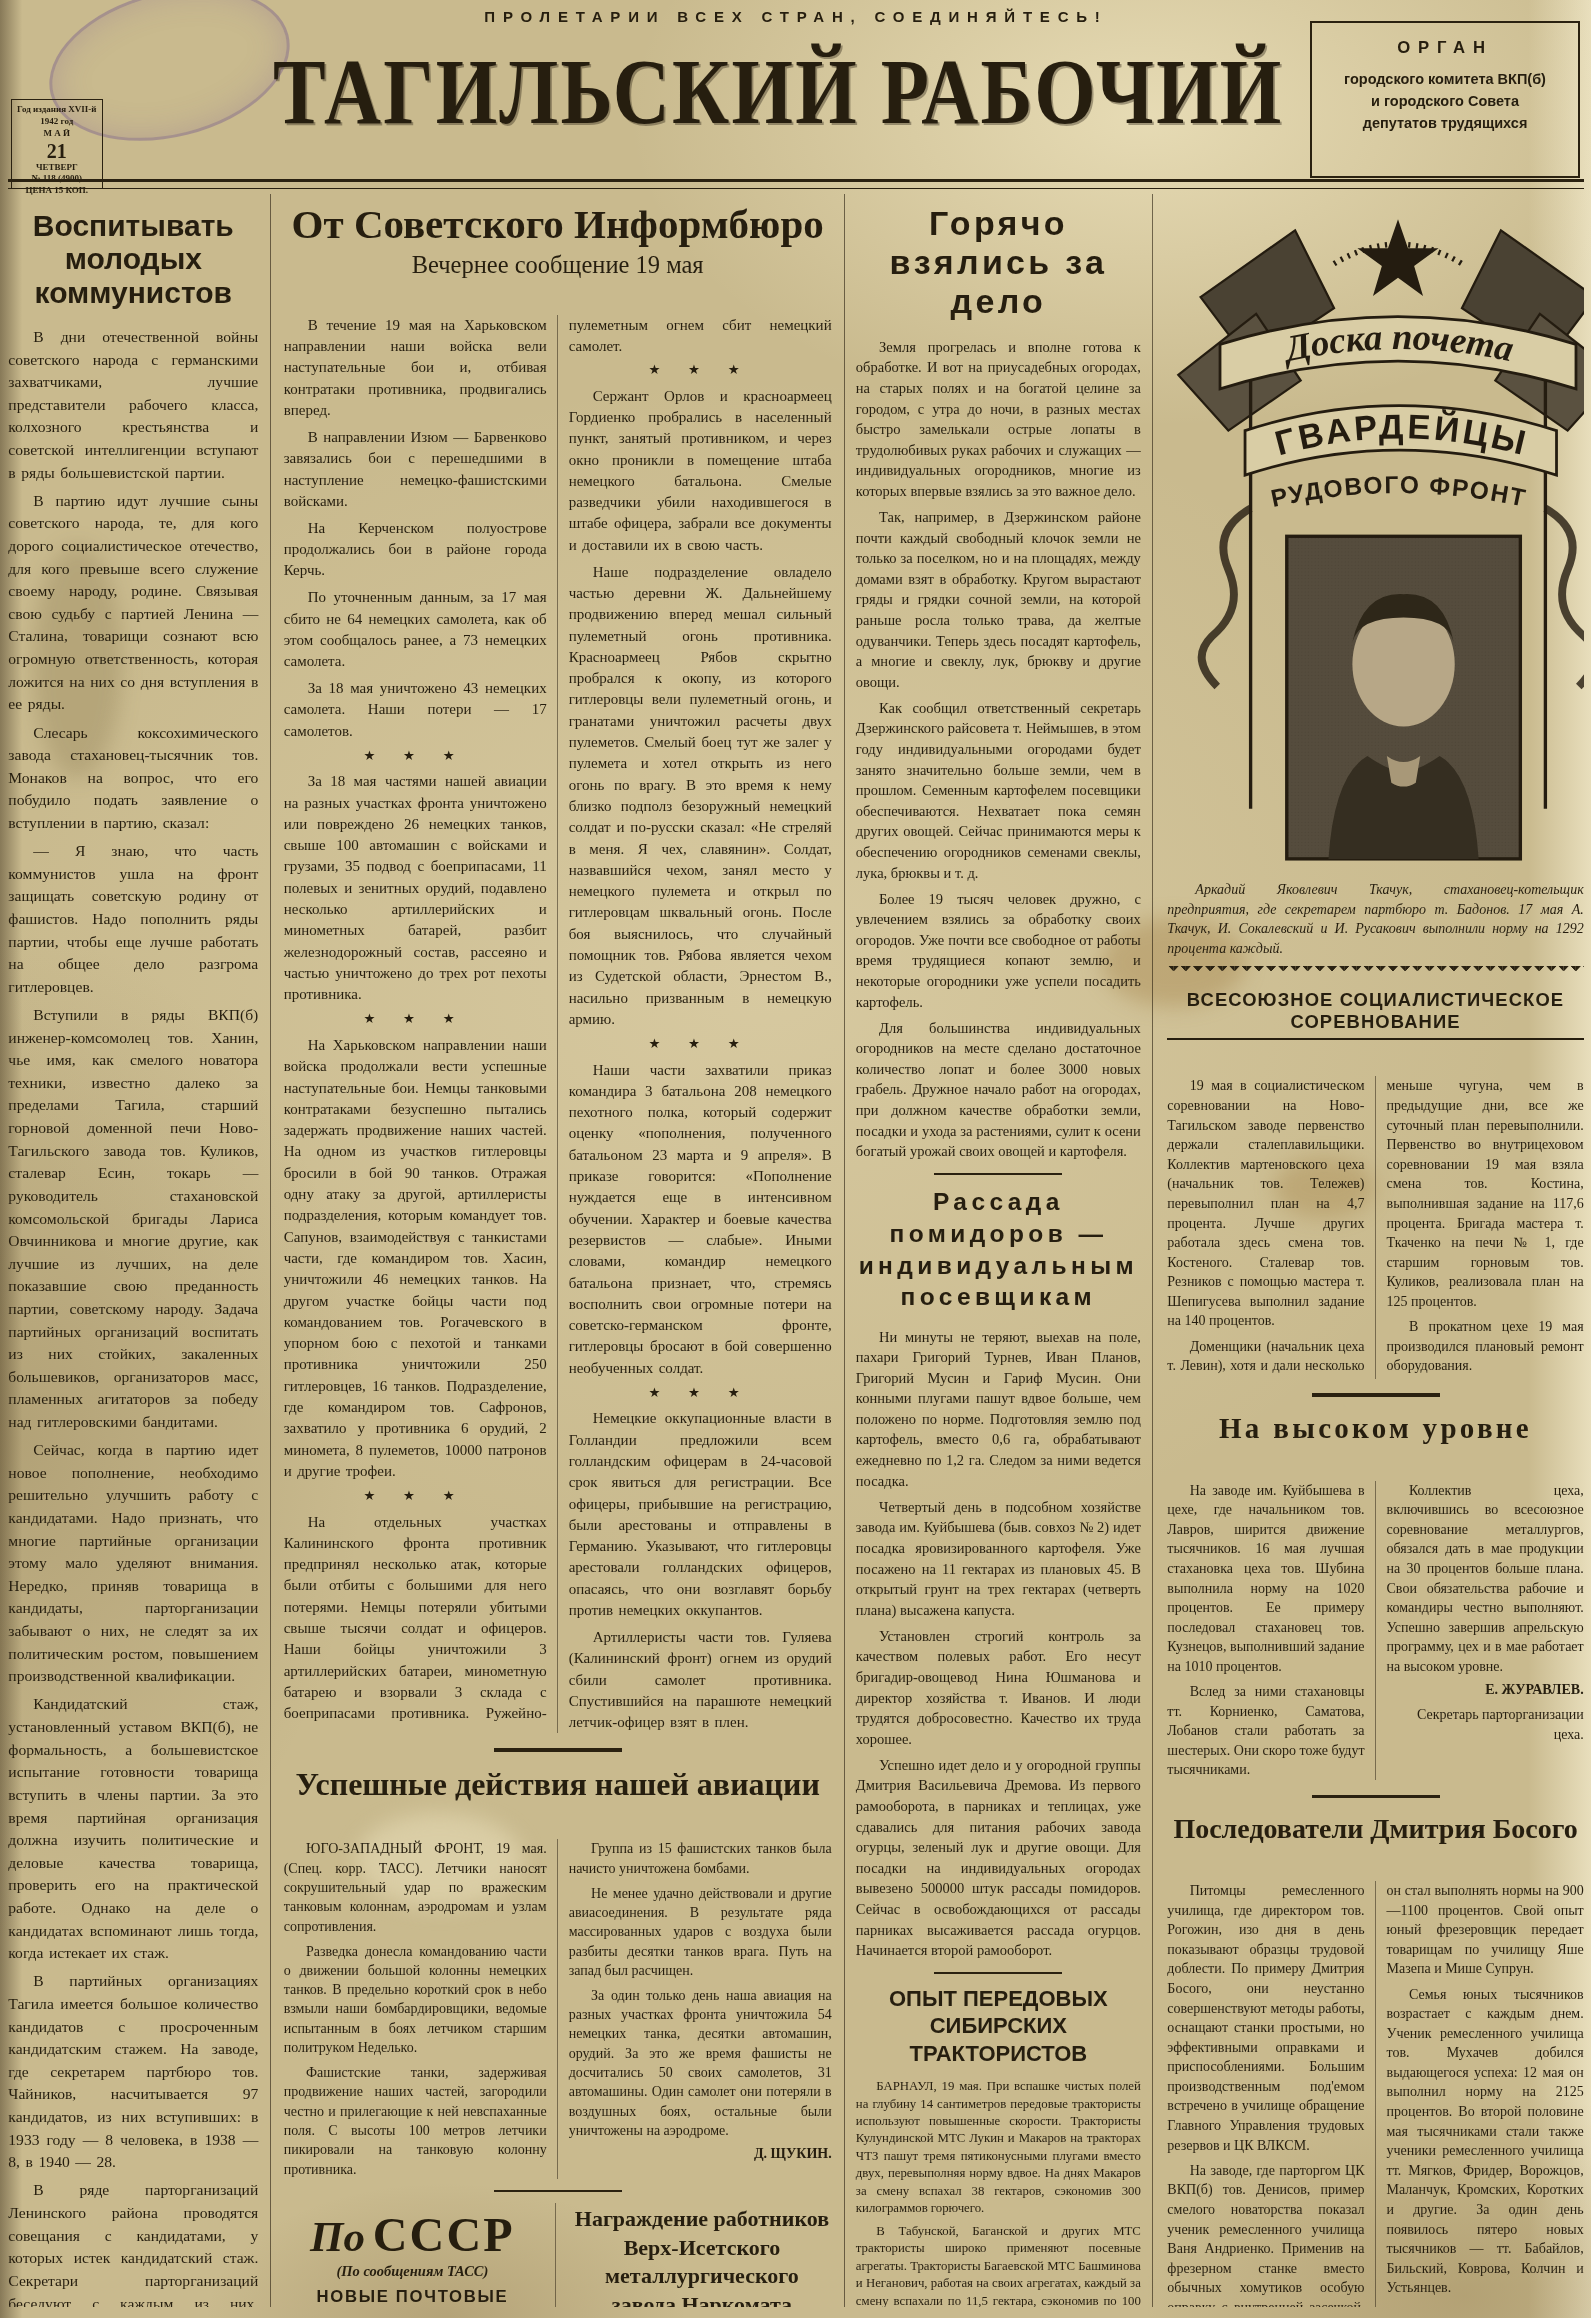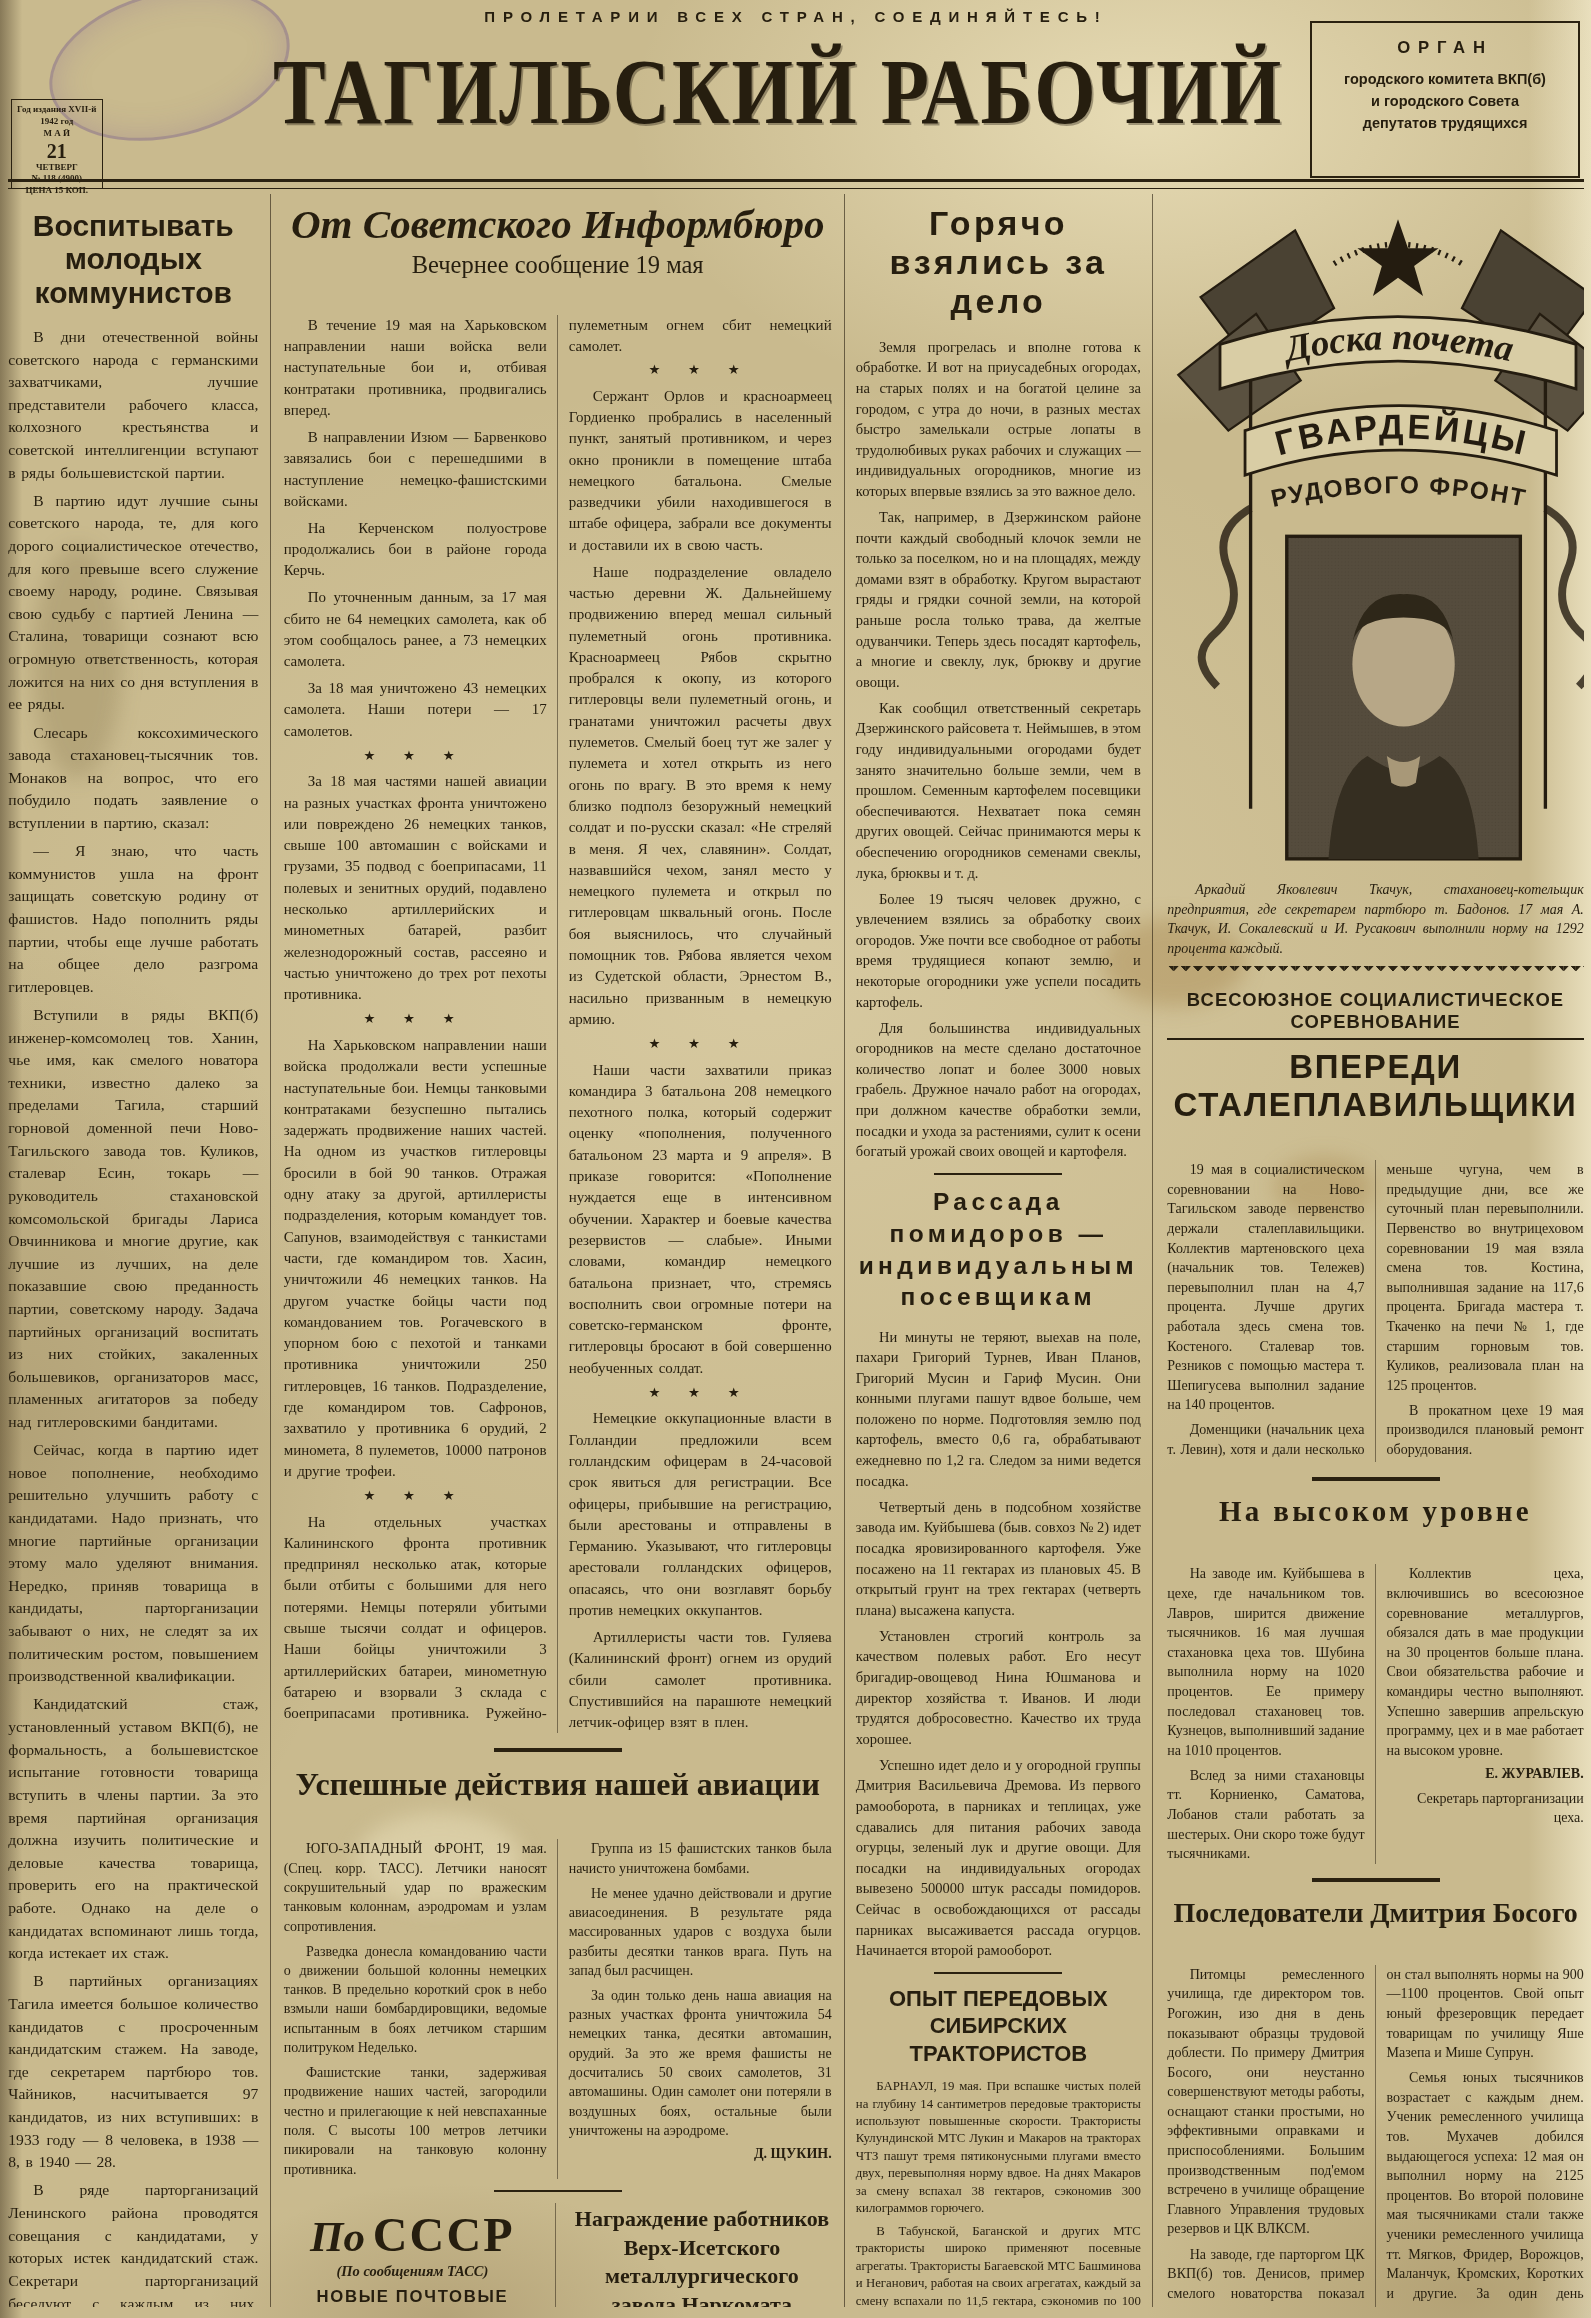--- a/index.html
+++ b/index.html
@@ -53,21 +53,21 @@
   .midR p{font-size:14.5px;line-height:1.42;}
   .colR p{font-size:14px;line-height:1.40;}
   .small p{font-size:12.8px;line-height:1.36;}
   .cols2{column-count:2;column-gap:22px;column-rule:1.1px solid rgba(38,28,14,.5);margin-top:36px;}
   .stars{text-indent:0;text-align:center;font-size:13.3px;letter-spacing:12.2px;margin:4.4px 0 7.8px;}
   .sig{text-align:right;font-weight:bold;font-size:15.6px;text-indent:0;margin-top:3.3px;}
   .sig-role{text-align:right;font-size:14px;text-indent:0;}
   
   .h-editorial{font-family:"Liberation Sans",sans-serif;font-weight:bold;font-size:30px;line-height:1.12;
     text-align:center;margin:14.5px 0 16.7px;}
-  .h-script{font-style:italic;font-weight:bold;font-size:41px;text-align:center;margin:5.6px 0 3.3px;white-space:nowrap;}
+  .h-script{font-weight:bold;font-size:41px;text-align:center;margin:5.6px 0 3.3px;white-space:nowrap;}
   .h-sub-script{font-size:24.5px;text-align:center;margin:0 0 14.5px;}
   .h-hot{font-family:"Liberation Sans",sans-serif;font-weight:bold;font-size:34px;letter-spacing:3.3px;
     line-height:1.15;text-align:center;margin:10px 0 15.6px;}
   .h-avia{font-weight:bold;font-size:32px;text-align:center;margin:4.4px 0 13.3px;}
   .h-seed{font-family:"Liberation Sans",sans-serif;font-weight:bold;font-size:24.5px;letter-spacing:4.4px;
     line-height:1.3;text-align:center;margin:7.8px 0 13.3px;}
   .h-steel{font-family:"Liberation Sans",sans-serif;font-weight:bold;font-size:33px;letter-spacing:1.7px;
     text-align:center;margin:7.8px 0 13.3px;}
   .h-serif-b{font-weight:bold;font-size:29px;letter-spacing:3.3px;text-align:center;margin:5.6px 0 12.2px;}
   .h-bosogo{font-weight:bold;font-size:28px;text-align:center;margin:5.6px 0 12.2px;}
@@ -318,21 +318,20 @@
         </svg>
         <div class="honor-caption">
           <p>Аркадий Яковлевич Ткачук, стахановец-котельщик предприятия, где секретарем партбюро т. Бадонов. 17 мая А. Ткачук, И. Сокалевский и И. Русакович выполнили норму на 1292 процента каждый.</p>
         </div>
         <div class="zigzag"></div>
       </div>
 
       <div class="section-label">ВСЕСОЮЗНОЕ СОЦИАЛИСТИЧЕСКОЕ СОРЕВНОВАНИЕ</div>
 
       <div>
-        <div class="h-steel">ВПЕРЕДИ СТАЛЕПЛАВИЛЬЩИКИ</div>
         <div class="cols2">
             <p>19 мая в социалистическом соревновании на Ново-Тагильском заводе первенство держали сталеплавильщики. Коллектив мартеновского цеха (начальник тов. Тележев) перевыполнил план на 4,7 процента. Лучше других работала здесь смена тов. Костеного. Сталевар тов. Резников с помощью мастера т. Шепигусева выполнил задание на 140 процентов.</p>
             <p>Доменщики (начальник цеха т. Левин), хотя и дали несколько меньше чугуна, чем в предыдущие дни, все же суточный план перевыполнили. Первенство во внутрицеховом соревновании 19 мая взяла смена тов. Костина, выполнившая задание на 117,6 процента. Бригада мастера т. Ткаченко на печи № 1, где старшим горновым тов. Куликов, реализовала план на 125 процентов.</p>
             <p>В прокатном цехе 19 мая производился плановый ремонт оборудования.</p>
           </div>
       </div>
 
       <div class="sep"></div>
 
       <div>

